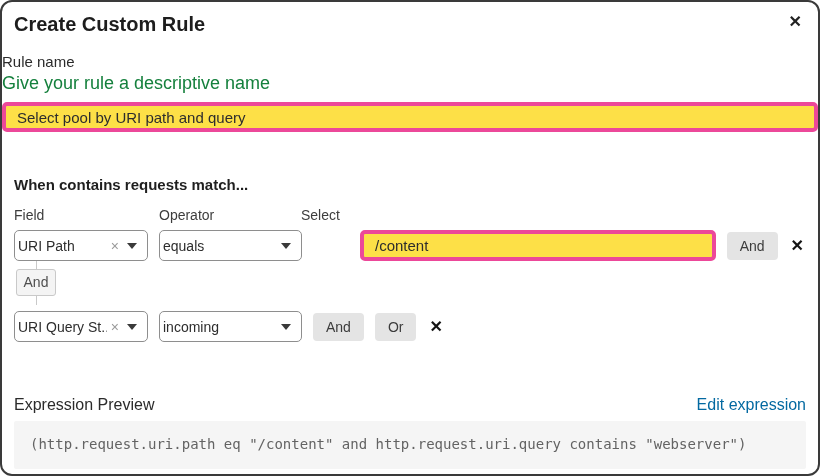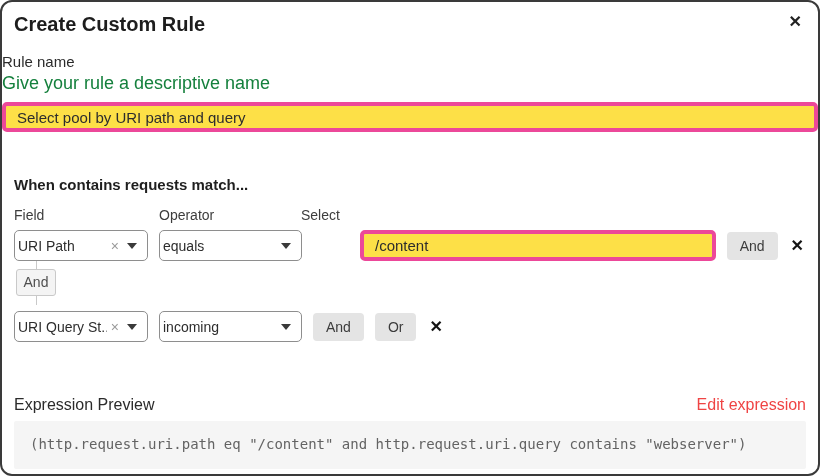--- a/index.html
+++ b/index.html
@@ -140,21 +140,21 @@
   
   .expr-section { padding: 0 12px; margin-top: 54px; }
   .expr-head {
     display: flex;
     justify-content: space-between;
     align-items: baseline;
     font-size: 16px;
     line-height: 17px;
   }
   .expr-label { color: #2b2b2b; }
-  .edit-link { color: #ef4444; text-decoration: none; cursor: pointer; text-align: right; }
+  .edit-link { color: #0369a1; text-decoration: none; cursor: pointer; text-align: right; }
   .code-block {
     margin-top: 8px;
     background: #f5f5f5;
     border-radius: 2px;
     padding: 15px 16px;
     font-family: "Liberation Mono", monospace;
     font-size: 14px;
     line-height: 17px;
     color: #636363;
     white-space: nowrap;

